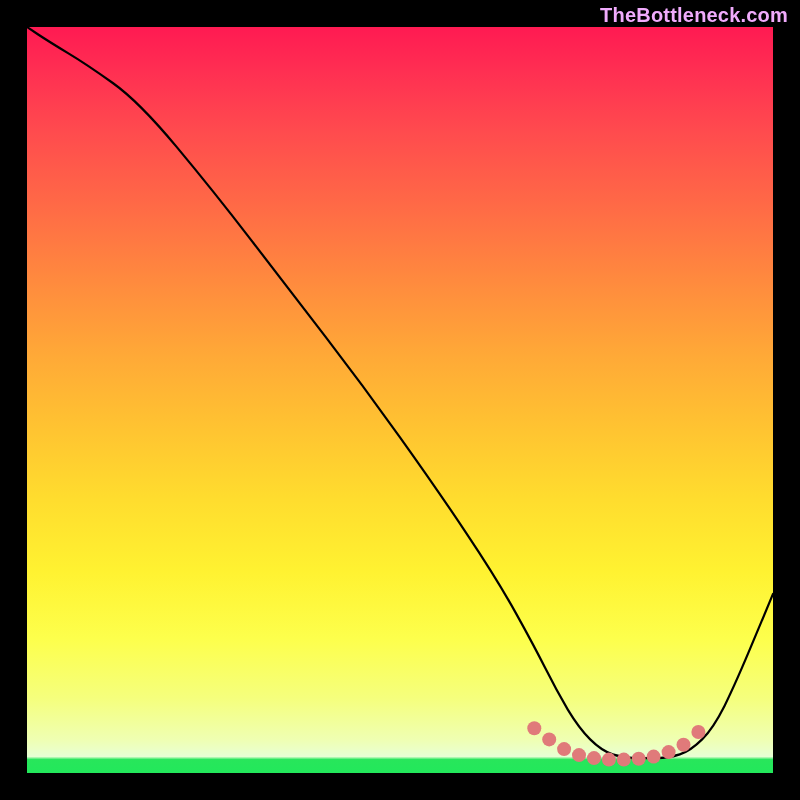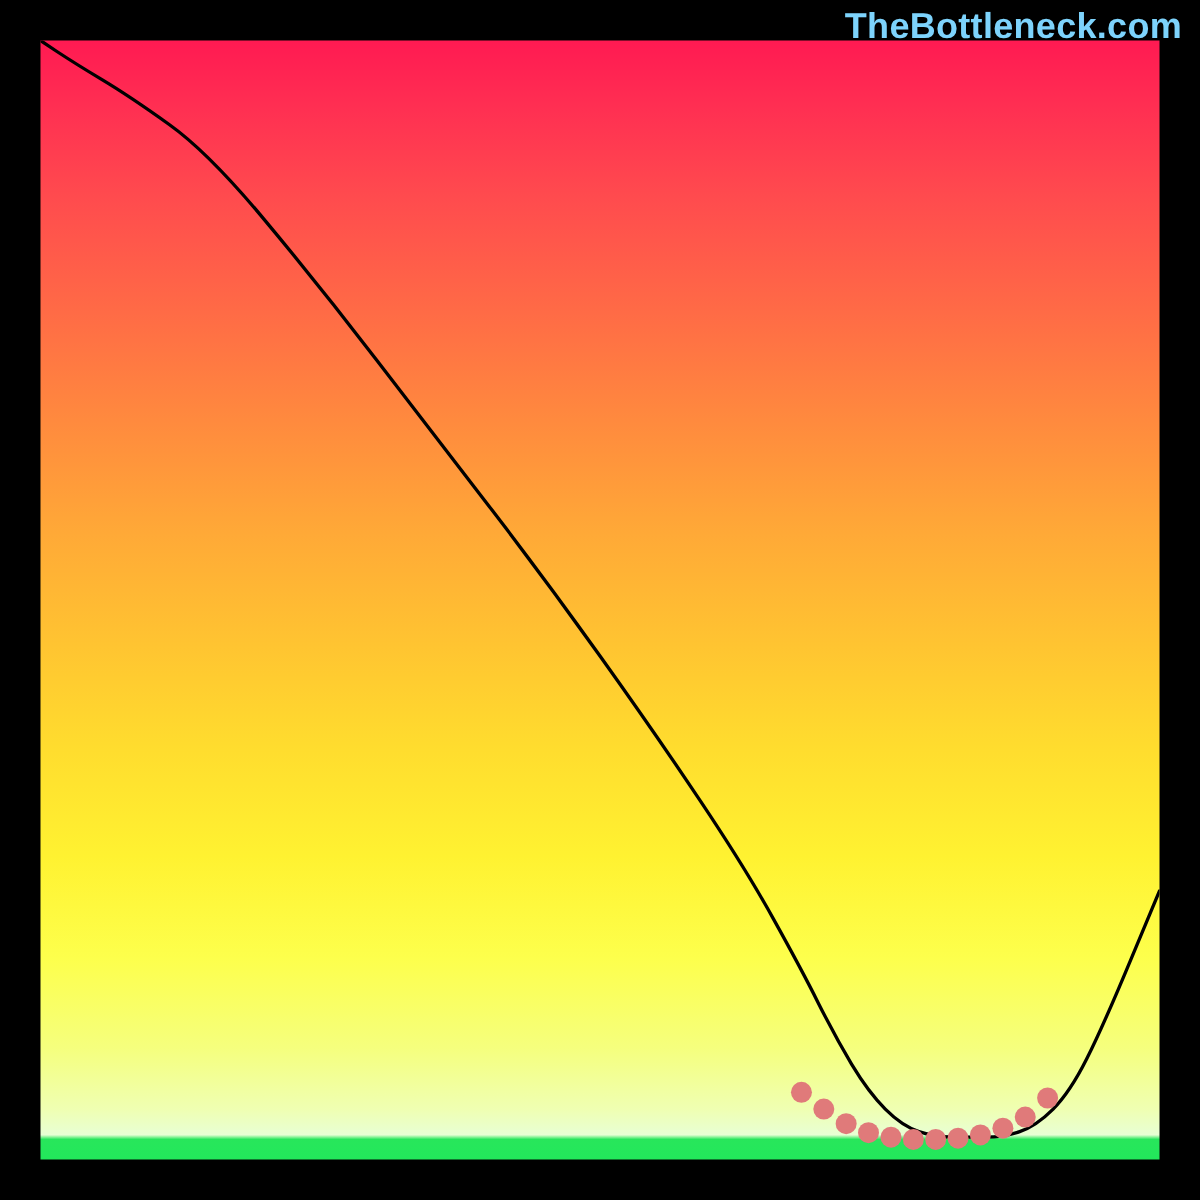--- a/index.html
+++ b/index.html
@@ -14,22 +14,22 @@
   .stage {
     position: relative;
     width: 800px;
     height: 800px;
     background: #000;
   }
   .watermark {
     position: absolute;
     top: 4px;
     right: 12px;
-    color: #7dd3fc;
-    font-size: 24px;
+    color: #f0abfc;
+    font-size: 20px;
     font-weight: 600;
     letter-spacing: 0.2px;
     z-index: 10;
   }
   
   .plot-area {
     position: absolute;
     left: 27px;
     top: 27px;
     width: 746px;   

